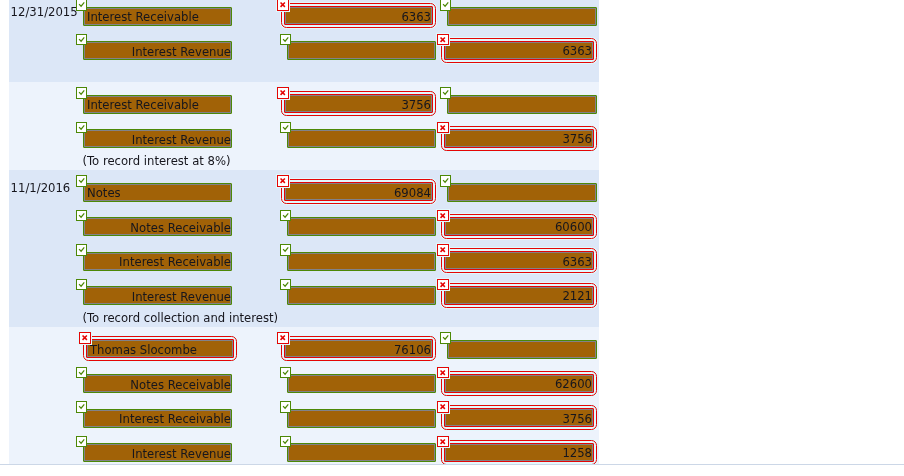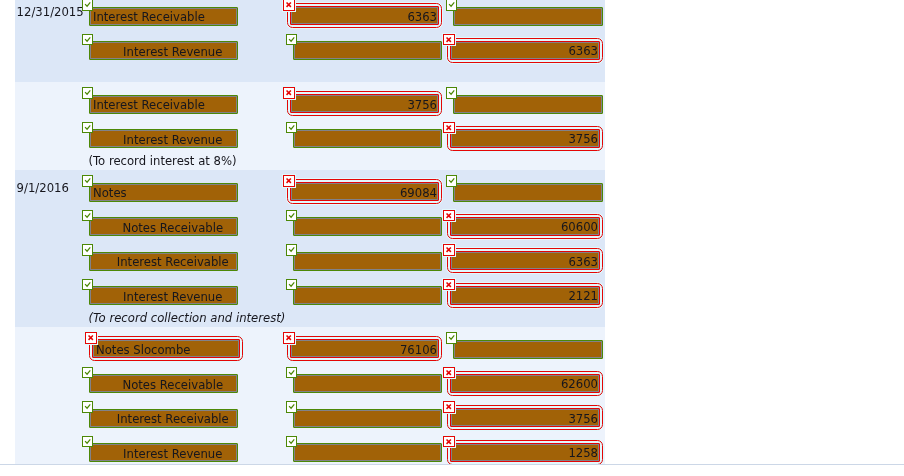--- a/index.html
+++ b/index.html
@@ -1,20 +1,20 @@
 <!DOCTYPE html>
 <html><head>
 <meta charset="utf-8">
 <title>Journal Entry Worksheet</title>
 <style>
   html,body{margin:0;padding:0;background:#ffffff;}
   body{font-family:"DejaVu Sans",sans-serif;font-size:11.65px;color:#16161d;}
   #page{position:relative;width:904px;height:476px;overflow:hidden;background:#ffffff;}
   .sheet{position:absolute;left:9px;top:0;width:590px;}
-  .clip{position:absolute;left:6px;top:0;width:851px;height:464px;overflow:hidden;}
+  .clip{position:absolute;left:0;top:0;width:851px;height:464px;overflow:hidden;}
   .band{position:relative;overflow:visible;}
   .band.dark{background:#dce7f7;}
   .band.light{background:#edf3fc;}
   .rowdate{position:absolute;left:1.6px;text-align:left;
            font-size:11.65px;line-height:14px;color:#16161d;white-space:nowrap;}
   .cell{position:absolute;left:0;top:0;}
 
   .badge{position:absolute;width:11px;height:11px;background:#ffffff;
          box-sizing:border-box;z-index:6;}
   .badge.correct{border:1.2px solid #4c8806;}
@@ -25,21 +25,21 @@
        z-index:4;box-shadow:inset 0 0 0 1px #828288;}
   .fld.correct{border:1px solid #4c8806;}
   .fld.incorrect{border:1px solid #e50505;}
   .ring{position:absolute;box-sizing:border-box;border:1px solid #e50505;
         border-radius:5.5px;z-index:3;background:#e2f8fd;
         box-shadow:0 0 0 1px #e2f8fd;}
 
   .txt{position:absolute;left:0;right:0;top:2.6px;height:14px;display:block;
        font-size:11.65px;line-height:14px;color:#16161d;white-space:nowrap;overflow:hidden;}
   .txt.left{text-align:left;padding-left:3px;}
-  .txt.indent{text-align:center;padding-left:18.5px;}
+  .txt.indent{text-align:right;padding-left:18.5px;}
   .txt.right{text-align:right;padding-right:1px;}
 
   .memo{position:absolute;left:73.4px;font-size:11.65px;line-height:14px;color:#16161d;
         white-space:nowrap;}
   .footline{position:absolute;left:0;top:464px;width:904px;height:1px;background:#ccd7e7;}
 </style>
 </head>
 <body>
 
 <div id="page">
@@ -192,22 +192,22 @@
     </div>
     <div class="badge incorrect" title="incorrect" style="left: 428px; top: 39.7px; width: 11.6px; height: 11.6px;">
               <svg viewBox="0 0 11 11" aria-hidden="true">
                 <path d="M2.9 2.9 L7.9 7.9 M7.9 2.9 L2.9 7.9" fill="none" stroke="#e50505" stroke-width="1.75" stroke-linecap="butt"></path>
               </svg>
             </div>
   </div>
 </div>
 
   <div class="band dark" style="height: 157px;">
-    <div class="rowdate" style="top: 11.4px;">9/1/2016</div>
-    <div class="memo" style="top: 141.2px; font-style: italic;">(To record collection and interest)</div>
+    <div class="rowdate" style="top: 11.4px;">11/1/2016</div>
+    <div class="memo" style="top: 141.2px;">(To record collection and interest)</div>
 
   <div class="cell">
 
     <div class="fld correct" style="left: 74px; top: 12.8px; width: 149px; height: 19px;">
       <div class="txt left">Notes</div>
     </div>
     <div class="badge correct" title="correct" style="left: 67px; top: 5.4px; width: 11.4px; height: 11.4px;">
               <svg viewBox="0 0 11 11" aria-hidden="true">
                 <path d="M2.4 4.8 L4.8 7.3 L8.5 2.9" fill="none" stroke="#4c8806" stroke-width="1.4" stroke-linecap="butt" stroke-linejoin="miter"></path>
               </svg>
@@ -345,21 +345,21 @@
               </svg>
             </div>
   </div>
 </div>
 
   <div class="band light" style="height: 157px;">
 
   <div class="cell">
     <div class="ring" style="left: 74px; top: 9.2px; width: 154px; height: 25px;"></div>
     <div class="fld incorrect" style="left: 77px; top: 12.2px; width: 148px; height: 19px;">
-      <div class="txt left">Notes Slocombe</div>
+      <div class="txt left">Thomas Slocombe</div>
     </div>
     <div class="badge incorrect" title="incorrect" style="left: 70px; top: 5.2px; width: 11.6px; height: 11.6px;">
               <svg viewBox="0 0 11 11" aria-hidden="true">
                 <path d="M2.9 2.9 L7.9 7.9 M7.9 2.9 L2.9 7.9" fill="none" stroke="#e50505" stroke-width="1.75" stroke-linecap="butt"></path>
               </svg>
             </div>
   </div>
 
   <div class="cell">
     <div class="ring" style="left: 272px; top: 9.2px; width: 155px; height: 25px;"></div>

